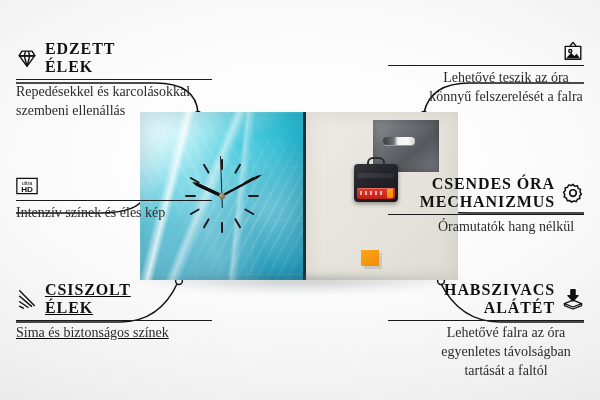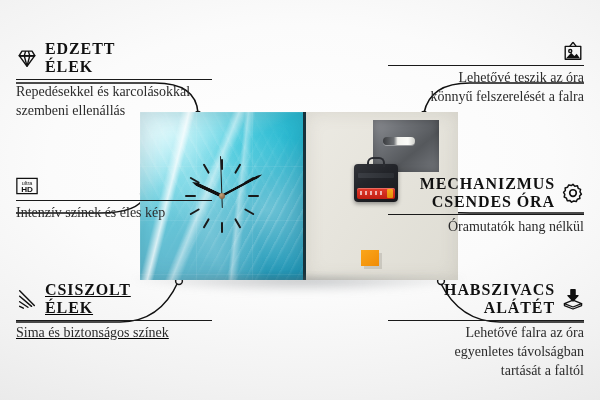--- a/index.html
+++ b/index.html
@@ -127,21 +127,21 @@
   .callout .head{ display:flex; align-items:center; gap:7px; }
   .callout .titles{ display:flex; flex-direction:column; line-height:1.12; }
   .callout .t{ font-size:16px; font-weight:700; letter-spacing:.9px; color:#111; white-space:nowrap; }
   .callout .rule{ height:1px; background:#1a1a1a; margin:3px 0 3px; }
   .callout .d{ font-size:14px; color:#2b2b2b; line-height:1.35; }
   .callout.left .head{ justify-content:flex-start; }
   .callout.left .titles{ align-items:flex-start; }
   .callout.left .d{ text-align:left; }
   .callout.right .head{ justify-content:flex-end; }
   .callout.right .titles{ align-items:flex-end; }
-  .callout.right .d{ text-align:right;margin-left:40px; }
+  .callout.right .d{ text-align:center;margin-left:40px; }
   .ic{ width:22px; height:22px; flex:0 0 22px; display:block; }
   .ic svg{ width:100%; height:100%; display:block; }
 
   #callout-tempered-glass{ left:16px;  top:40px;  }
   #callout-hd-print{      left:16px;  top:175px; }
   #callout-polished-edges{left:16px;  top:281px;text-decoration:underline; }
   #callout-metal-handles{ left:388px; top:40px;  }
   #callout-silent-clock{  left:388px; top:175px; }
   #callout-foam-pad{      left:388px; top:281px; }
 
@@ -301,22 +301,22 @@
         </svg>
       </span>
     </div>
     <div class="rule"></div>
     <div class="d">Lehetővé teszik az óra könnyű felszerelését a falra</div>
   </div>
 
   <div class="callout right" id="callout-silent-clock">
     <div class="head">
       <span class="titles">
+        <span class="t">CSENDES ÓRA</span>
         <span class="t">MECHANIZMUS</span>
-        <span class="t">CSENDES ÓRA</span>
       </span>
       <span class="ic">
         <svg viewBox="0 0 24 24" fill="none" stroke="#111" stroke-width="1.8" stroke-linejoin="round">
           <path d="M12 2.2 14.2 4.4 17.3 3.9 18.2 6.9 21 8.2 20.3 11.2 22 13.8 19.8 16 20.2 19 17.2 19.9 15.9 22.6 12.9 21.9 10.3 23.3 8.2 21.2 5.2 21.5 4.3 18.6 1.6 17.2 2.3 14.2 0.9 11.6 3 9.5 2.7 6.5 5.6 5.6 7 2.9 10 3.6Z" transform="scale(0.92) translate(1,0.6)"></path>
           <circle cx="12" cy="12" r="3.6"></circle>
         </svg>
       </span>
     </div>
     <div class="rule"></div>
     <div class="d">Óramutatók hang nélkül</div>

